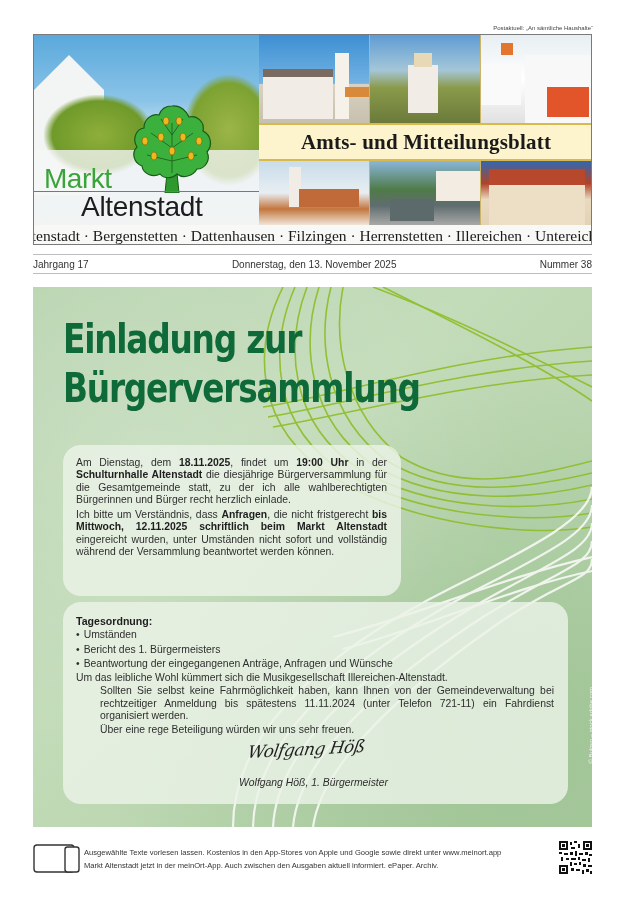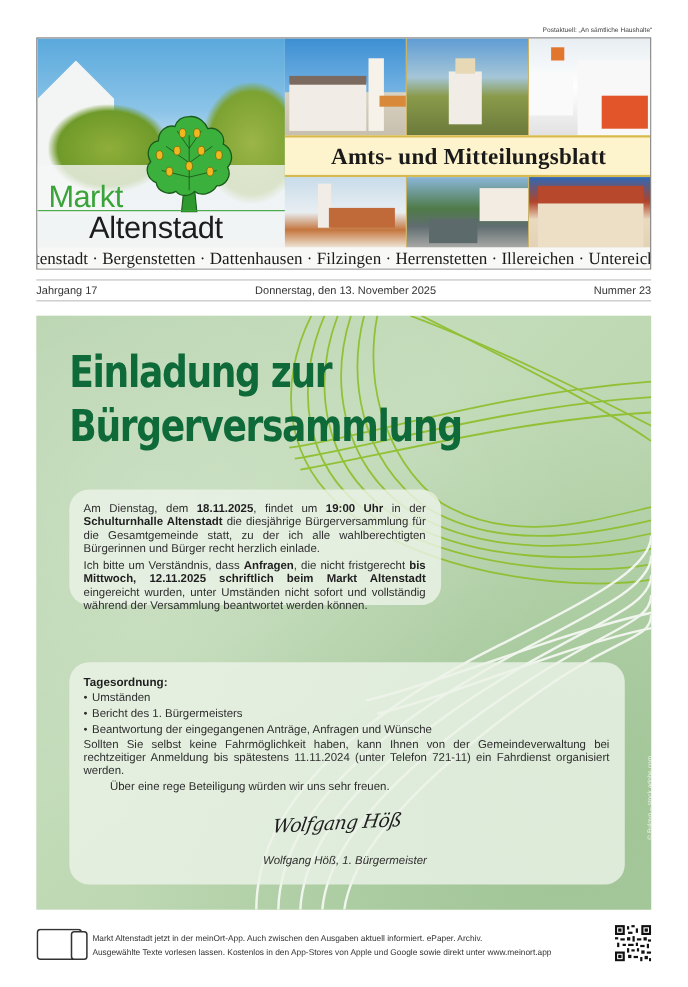--- a/index.html
+++ b/index.html
@@ -43,21 +43,21 @@
   
   .poster { position: absolute; left: 33px; top: 287px; width: 559px; height: 540px; overflow: hidden;
     background:
       radial-gradient(ellipse at 20% 30%, rgba(255,255,255,0.18), rgba(255,255,255,0) 60%),
       radial-gradient(ellipse at 80% 80%, rgba(120,170,110,0.35), rgba(120,170,110,0) 60%),
       linear-gradient(135deg, #b7d3ae 0%, #c2dbb8 40%, #afcea5 100%); }
   .poster svg.strings { position: absolute; left: 0; top: 0; width: 559px; height: 540px; }
   .headline { position: absolute; left: 30px; top: 28px; font-family: "DejaVu Sans", sans-serif; font-weight: bold; font-size: 40px; line-height: 49px; color: #0f6a3a; letter-spacing: -1.5px; transform: scaleX(0.82); transform-origin: left top; }
 
   .box { position: absolute; background: rgba(236,243,232,0.82); border-radius: 18px; }
-  .box1 { left: 30px; top: 158px; width: 338px; height: 105px; padding: 12px 14px 10px 13px; }
+  .box1 { left: 30px; top: 158px; width: 338px; height: 151px; padding: 12px 14px 10px 13px; }
   .box2 { left: 30px; top: 315px; width: 505px; height: 202px; padding: 13px 14px 10px 13px; }
   .para { font-size: 10.4px; line-height: 12.3px; color: #2e2e2e; text-align: justify; }
   .para + .para { margin-top: 3px; }
   .para b { color: #1e1e1e; }
   .agenda-title { font-size: 10.6px; font-weight: bold; color: #1e1e1e; line-height: 13px; }
   .agenda-item { font-size: 10.4px; line-height: 14.5px; color: #2e2e2e; }
   .agenda-item::before { content: "\2022"; margin-right: 4px; }
   .box2 .para + .para { margin-top: 1.5px; margin-left: 24px; }
   .signature { position: absolute; left: 185px; top: 137px; font-family: "DejaVu Serif", serif; font-style: italic; font-size: 17px; color: #1e1e1e; transform: rotate(-3deg) skewX(-12deg); letter-spacing: -0.5px; }
   .sig-name { position: absolute; left: 176px; top: 175px; font-size: 10.4px; font-style: italic; color: #2e2e2e; }
@@ -146,21 +146,21 @@
   </div>
 
   <div class="villages">
     <span>Altenstadt · Bergenstetten · Dattenhausen · Filzingen · Herrenstetten · Illereichen · Untereichen</span>
   </div>
 </div>
 
 <div class="issue-bar">
   <span>Jahrgang 17</span>
   <span>Donnerstag, den 13. November 2025</span>
-  <span>Nummer 23</span>
+  <span>Nummer 38</span>
 </div>
 
 <div class="poster">
   <svg class="strings" viewBox="0 0 559 540">
     <g fill="none" stroke="#8fbf2f" stroke-width="1.6" opacity="0.95">
       <path d="M250 0 C220 60 220 140 300 190 C380 240 500 250 559 240"></path>
       <path d="M262 0 C236 60 238 140 312 186 C390 232 500 236 559 226"></path>
       <path d="M274 0 C252 58 256 136 326 182 C400 226 500 224 559 212"></path>
       <path d="M286 0 C268 56 274 132 340 178 C410 220 500 212 559 198"></path>
       <path d="M298 0 C284 54 292 128 354 174 C420 214 500 200 559 186"></path>
@@ -190,37 +190,38 @@
   <div class="box box1">
     <p class="para"><span>Am Dienstag, dem </span><b>18.11.2025</b><span>, findet um </span><b>19:00 Uhr</b><span> in der </span><b>Schulturnhalle Altenstadt</b><span> die diesjährige Bürgerversammlung für die Gesamtgemeinde statt, zu der ich alle wahlberechtigten Bürgerinnen und Bürger recht herzlich einlade.</span></p>
     <p class="para"><span>Ich bitte um Verständnis, dass </span><b>Anfragen</b><span>, die nicht fristgerecht </span><b>bis Mittwoch, 12.11.2025 schriftlich beim Markt Altenstadt</b><span> eingereicht wurden, unter Umständen nicht sofort und vollständig während der Versammlung beantwortet werden können.</span></p>
   </div>
 
   <div class="box box2">
     <div class="agenda-title">Tagesordnung:</div>
     <div class="agenda-item">Umständen</div>
     <div class="agenda-item">Bericht des 1. Bürgermeisters</div>
     <div class="agenda-item">Beantwortung der eingegangenen Anträge, Anfragen und Wünsche</div>
+    <p class="para">Um das leibliche Wohl kümmert sich die Musikgesellschaft Illereichen-Altenstadt.</p>
     <p class="para">Sollten Sie selbst keine Fahrmöglichkeit haben, kann Ihnen von der Gemeindeverwaltung bei rechtzeitiger Anmeldung bis spätestens 11.11.2024 (unter Telefon 721-11) ein Fahrdienst organisiert werden.</p>
     <p class="para">Über eine rege Beteiligung würden wir uns sehr freuen.</p>
     <div class="signature">Wolfgang Höß</div>
     <div class="sig-name">Wolfgang Höß, 1. Bürgermeister</div>
   </div>
 
   <div class="credit">© Bulgyo – stock.adobe.com</div>
 </div>
 
 <div class="footer">
   <svg class="device-icon" viewBox="0 0 48 29">
     <rect x="1" y="1" width="40" height="27" rx="3" fill="none" stroke="#333" stroke-width="1.4"></rect>
     <rect x="32" y="3" width="14" height="25" rx="2.5" fill="#fff" stroke="#333" stroke-width="1.4"></rect>
   </svg>
   <div class="footer-text">
+    <div>Ausgewählte Texte vorlesen lassen. Kostenlos in den App-Stores von Apple und Google sowie direkt unter www.meinort.app</div>
     <div>Markt Altenstadt jetzt in der meinOrt-App. Auch zwischen den Ausgaben aktuell informiert. ePaper. Archiv.</div>
-    <div>Ausgewählte Texte vorlesen lassen. Kostenlos in den App-Stores von Apple und Google sowie direkt unter www.meinort.app</div>
   </div>
   <svg class="qr" viewBox="0 0 33 33">
     <rect width="33" height="33" fill="#fff"></rect>
     <g fill="#111">
       <rect x="0" y="0" width="9" height="9"></rect>
         <rect x="2" y="2" width="5" height="5" fill="#fff"></rect>
         <rect x="3" y="3" width="3" height="3"></rect>
       <rect x="24" y="0" width="9" height="9"></rect>
         <rect x="26" y="2" width="5" height="5" fill="#fff"></rect>
         <rect x="27" y="3" width="3" height="3"></rect>

